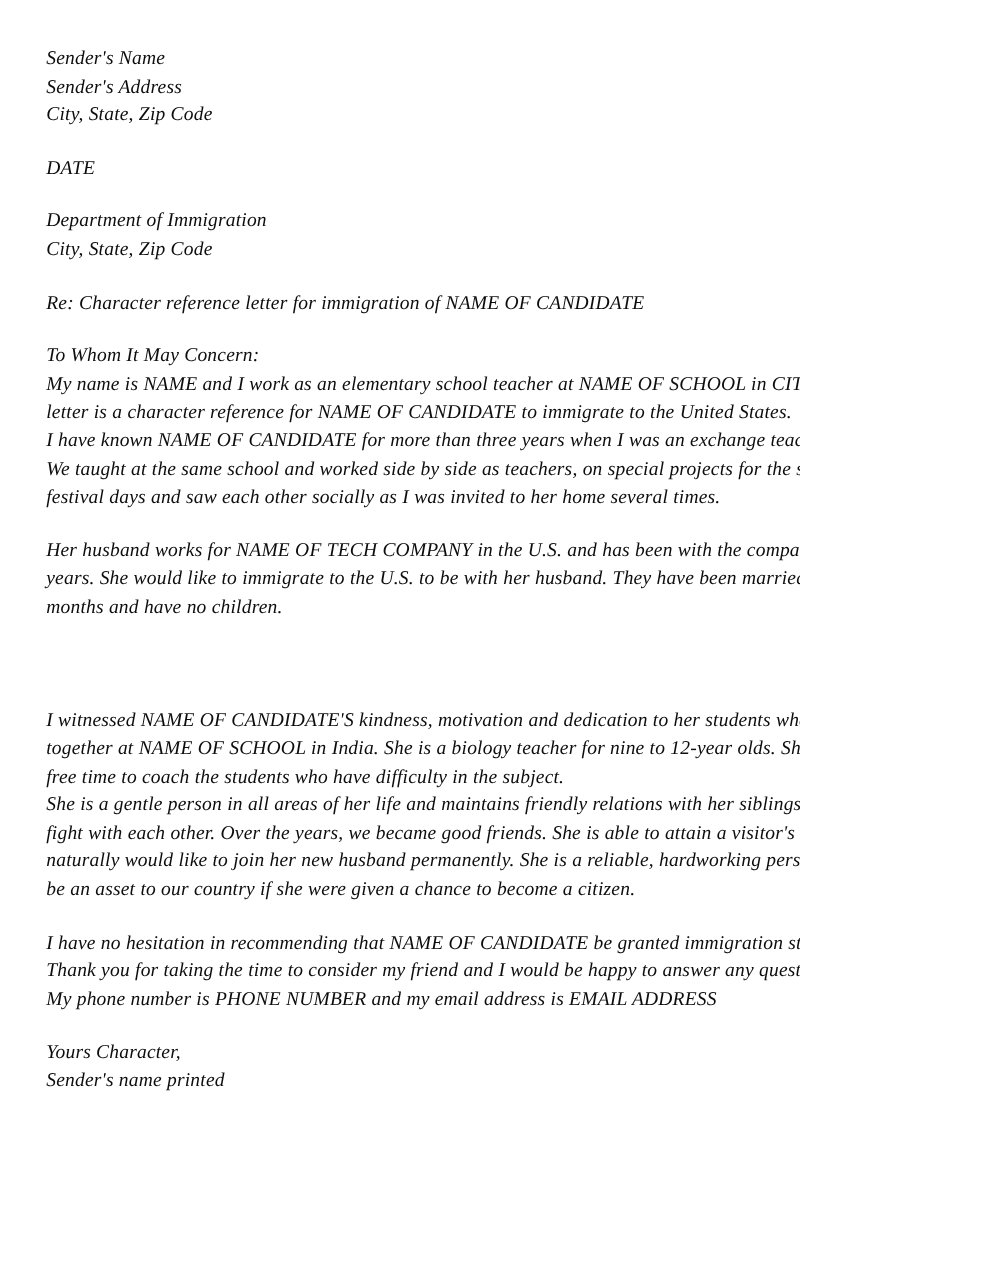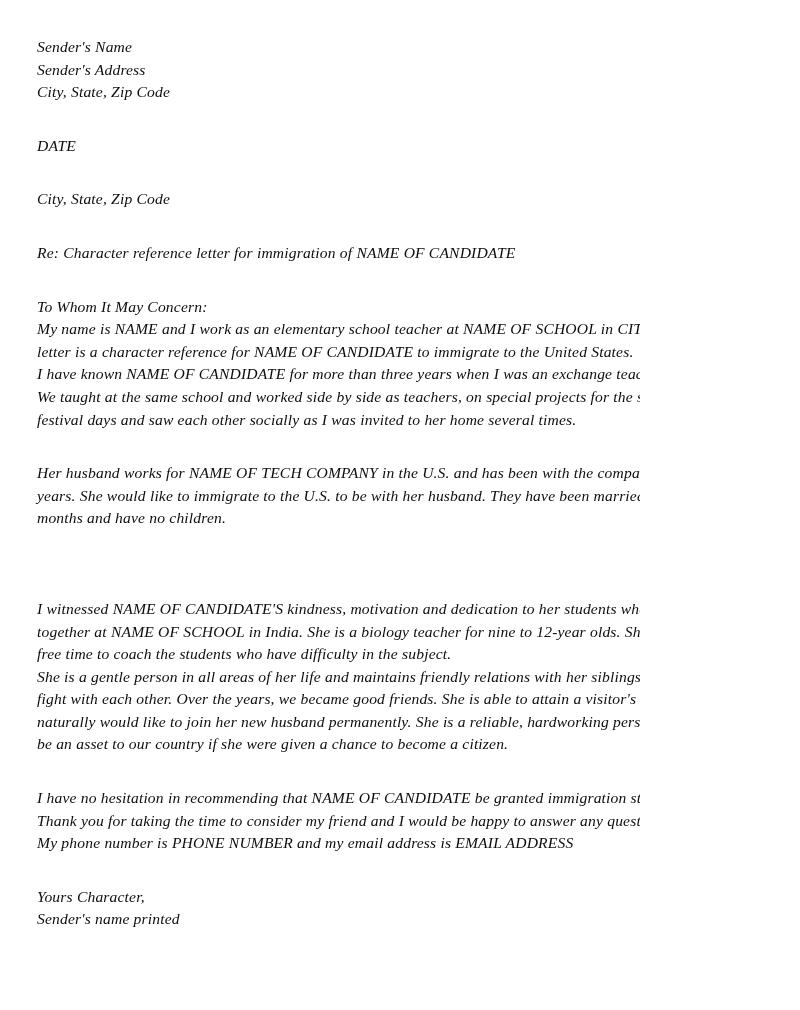--- a/index.html
+++ b/index.html
@@ -36,21 +36,21 @@
     line-height: 22.6px;
     letter-spacing: 0.01em;
     word-spacing: 0.005em;
     text-align: left;
     margin: 0;
     padding: 0;
     color: #0d0d0d;
   }
   
   .gap-0  { margin-top: 0; }
-  .gap-1  { margin-top: 31px; }
+  .gap-1  { margin-top: 20px; }
   .gap-2  { margin-top: 68px; }
   .line {
     display: block;
     white-space: pre-wrap;
   }
   
   .flow {
     display: block;
     white-space: normal;
   }
@@ -65,20 +65,21 @@
       <span class="line">Sender's Name</span>
       <span class="line">Sender's Address</span>
       <span class="line">City, State, Zip Code</span>
     </div>
 
     <div class="block gap-1">
       <span class="line">DATE</span>
     </div>
 
     <div class="block gap-1">
+      <span class="line">Department of Immigration</span>
       <span class="line">City, State, Zip Code</span>
     </div>
 
     <div class="block gap-1">
       <span class="line">Re: Character reference letter for immigration of NAME OF CANDIDATE</span>
     </div>
 
     <div class="block gap-1">
       <span class="line">To Whom It May Concern:</span>
       <span class="flow">My name is NAME and I work as an elementary school teacher at NAME OF SCHOOL in CITY, STATE. This letter is a character reference for NAME OF CANDIDATE to immigrate to the United States.</span>

